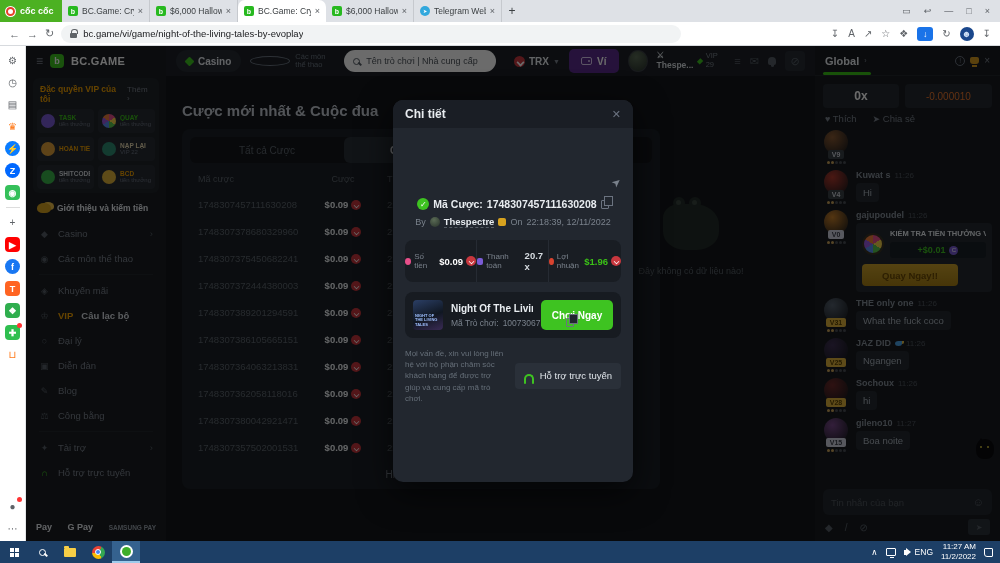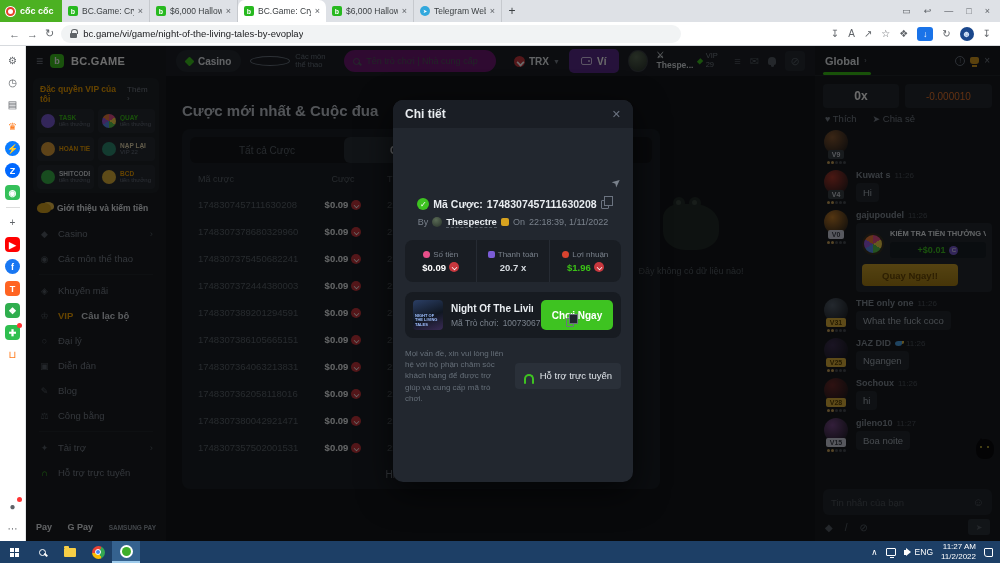--- a/index.html
+++ b/index.html
@@ -78,21 +78,21 @@
 
 
 #bcmain{flex:1;display:flex;flex-direction:column;min-width:0;background:#14171b}
 #bchead{height:30px;background:#1d2127;display:flex;align-items:center;gap:9px;padding:0 10px;flex:0 0 auto}
 #casinoPill{background:#262c34;border-radius:12px;height:22px;padding:0 10px;display:flex;gap:5px;align-items:center}
 .diam{width:7px;height:7px;background:#3ec321;transform:rotate(45deg);border-radius:1px}
 #casinoPill b{color:#e8ecf0;font-size:10px}
 #sportsNav{display:flex;gap:5px;align-items:center;color:#6b7480;font-size:7.5px;line-height:1.1}
 .ballic{width:10px;height:10px;border:1.5px solid #6b7480;border-radius:50%}
 #sportsNav span{width:40px}
-#searchbox{width:168px;height:22px;background:#701a75;border-radius:12px;display:flex;align-items:center;gap:6px;padding:0 9px}
+#searchbox{width:168px;height:22px;background:#ffffff;border-radius:12px;display:flex;align-items:center;gap:6px;padding:0 9px}
 .mag{width:7px;height:7px;border:1.5px solid #565e66;border-radius:50%;position:relative;flex:0 0 auto}
 .mag::after{content:"";position:absolute;width:4px;height:1.5px;background:#565e66;transform:rotate(45deg);right:-3px;bottom:-1px}
 #searchbox input{background:transparent;border:none;outline:none;color:#8b949e;font-size:9px;width:100%}
 #searchbox input::placeholder{color:#4e555c}
 #hspace{flex:1}
 #trxsel{display:flex;align-items:center;gap:4px}
 .trxcoin{width:11px;height:11px;border-radius:50%;background:#c8373e;position:relative;flex:0 0 auto}
 .trxcoin::after{content:"";position:absolute;left:3px;top:3px;width:5px;height:5px;border-left:2px solid #fff;border-bottom:2px solid #fff;transform:rotate(-45deg) scale(.8)}
 #trxsel b{color:#e8ecf0;font-size:10px}
 .chev{color:#7a828c;font-size:7px}
@@ -195,21 +195,21 @@
 #betidrow{display:flex;align-items:center;justify-content:center;gap:4px}
 .chk{width:12px;height:12px;border-radius:50%;background:#3ec321;color:#fff;font-size:8px;display:inline-flex;align-items:center;justify-content:center;flex:0 0 auto}
 #betidrow b{color:#e8ecf0;font-size:10.5px;white-space:nowrap}
 .copy{width:8px;height:9px;border:1px solid #6b7380;border-radius:1px;position:relative;display:inline-block;flex:0 0 auto}
 .copy::before{content:"";position:absolute;left:2px;bottom:2px;width:7px;height:8px;border:1px solid #6b7380;background:#22272f}
 #byrow{display:flex;align-items:center;justify-content:center;gap:4px;margin-top:6px;font-size:9px;color:#7a828c}
 .minav{width:10px;height:10px;border-radius:50%;background:radial-gradient(circle at 40% 30%,#5a6b55,#27302a)}
 #byrow b{color:#e8ecf0;font-size:9.5px;border-bottom:1px dashed #555c64}
 .goldb{width:8px;height:8px;border-radius:2px;background:#d7a21f}
 #stats{margin-top:12px;background:#191d23;border-radius:8px;display:flex;height:42px}
-.stat{flex:1;display:flex;flex-direction:column;align-items:center;justify-content:center;gap:3px;border-left:1px solid #262b33}
+.stat{flex:1;display:flex;flex-direction:row;align-items:center;justify-content:center;gap:3px;border-left:1px solid #262b33}
 .stat:first-child{border-left:none}
 .slabrow{display:flex;align-items:center;gap:3px}
 .sico{width:7px;height:7px;border-radius:50%}
 .sico-0{background:#e84f8a}
 .sico-1{background:#7b5cd6;border-radius:2px}
 .sico-2{background:#d8432f}
 .slab{color:#7a828c;font-size:8px}
 .sval{display:flex;align-items:center;gap:3px}
 .sval b{font-size:9.5px}
 #gamecard{margin-top:10px;background:#171b21;border-radius:8px;padding:8px;display:flex;gap:8px;align-items:center}
@@ -849,21 +849,21 @@
             <b>Mã Cược:</b>
             <b>1748307457111630208</b>
             <span class="copy"></span>
           </div>
           <div id="byrow">
             <span>By</span>
             <span class="minav"></span>
             <b>Thespectre</b>
             <span class="goldb"></span>
             <span>On</span>
-            <span>22:18:39, 1/11/2022</span>
+            <span>22:18:39, 12/11/2022</span>
           </div>
           <div id="stats">
               <div class="stat">
     <span class="slabrow">
                   <i class="sico sico-0"></i>
                   <span class="slab">Số tiền</span>
                 </span>
     <span class="sval">
                   <b style="color: rgb(255, 255, 255);">$0.09</b>
                   <i class="coin"></i>

